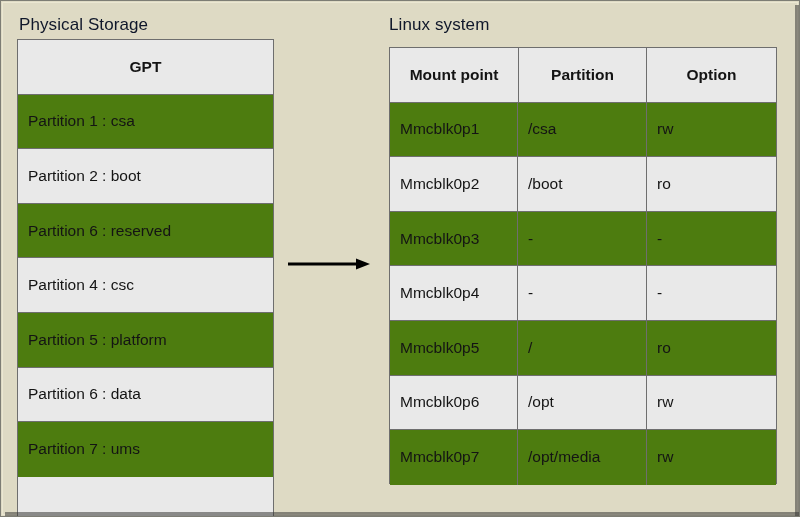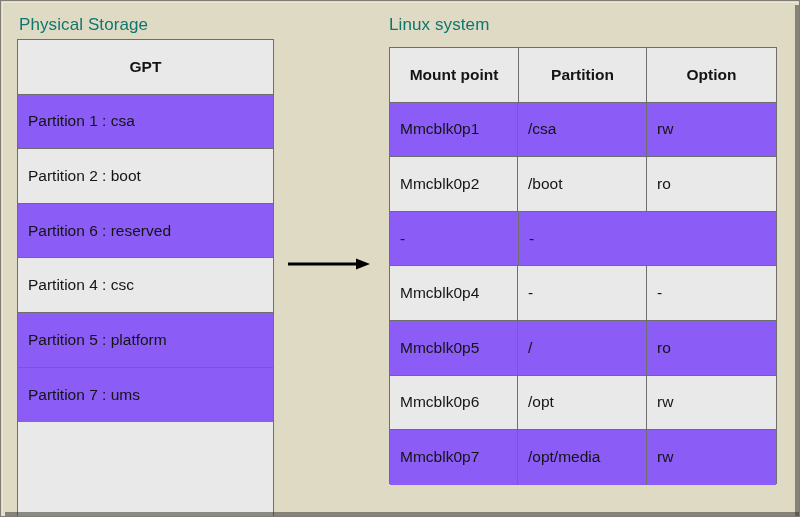--- a/index.html
+++ b/index.html
@@ -43,21 +43,21 @@
     position: absolute;
     left: 4px; bottom: 0;
     width: 796px; height: 4px;
     background: #3a3a38;
     opacity: .55;
   }
 
   .panel-title {
     position: absolute;
     font-size: 17px;
-    color: #0f766e;
+    color: #0f172a;
     letter-spacing: .1px;
     white-space: nowrap;
   }
   #title-left  { left: 18px; top: 14px; }
   #title-right { left: 388px; top: 14px; }
 
   .grid-table {
     position: absolute;
     border: 1px solid #6e6e6e;
     box-sizing: border-box;
@@ -66,21 +66,21 @@
   #table-left  { left: 16px;  top: 38px; width: 257px; height: 484px; }
   #table-right { left: 388px; top: 46px; width: 388px; height: 437px; }
 
   .grid-row {
     display: flex;
     box-sizing: border-box;
     border-bottom: 1px solid #6e6e6e;
     height: 54.6px;
   }
   .grid-row:last-child { border-bottom: none; }
-  .grid-row.shade-dark  { background: #8b5cf6; }
+  .grid-row.shade-dark  { background: #4d7c0f; }
   .grid-row.shade-light { background: #e9e9e9; text-align: right; }
   .grid-row.header-row  { background: #e9e9e9; }
 
   .cell {
     box-sizing: border-box;
     display: flex;
     align-items: center;
     font-size: 15.5px;
     color: #141414;
     padding: 0 10px;
@@ -136,20 +136,23 @@
     </div>
     <div class="grid-row shade-dark">
       <div class="cell">Partition 6 : reserved</div>
     </div>
     <div class="grid-row shade-light">
       <div class="cell">Partition 4 : csc</div>
     </div>
     <div class="grid-row shade-dark">
       <div class="cell">Partition 5 : platform</div>
     </div>
+    <div class="grid-row shade-light">
+      <div class="cell">Partition 6 : data</div>
+    </div>
     <div class="grid-row shade-dark">
       <div class="cell">Partition 7 : ums</div>
     </div>
   </div>
 
   <svg id="arrow" viewBox="0 0 82 16">
     <line x1="0" y1="8" x2="70" y2="8" stroke="#000000" stroke-width="3"></line>
     <polygon points="68,2.5 82,8 68,13.5" fill="#000000"></polygon>
   </svg>
 
@@ -166,20 +169,21 @@
       <div class="cell col-0">Mmcblk0p1</div>
       <div class="cell col-1">/csa</div>
       <div class="cell col-2">rw</div>
     </div>
     <div class="grid-row shade-light">
       <div class="cell col-0">Mmcblk0p2</div>
       <div class="cell col-1">/boot</div>
       <div class="cell col-2">ro</div>
     </div>
     <div class="grid-row shade-dark">
+      <div class="cell col-0">Mmcblk0p3</div>
       <div class="cell col-1">-</div>
       <div class="cell col-2">-</div>
     </div>
     <div class="grid-row shade-light">
       <div class="cell col-0">Mmcblk0p4</div>
       <div class="cell col-1">-</div>
       <div class="cell col-2">-</div>
     </div>
     <div class="grid-row shade-dark">
       <div class="cell col-0">Mmcblk0p5</div>

